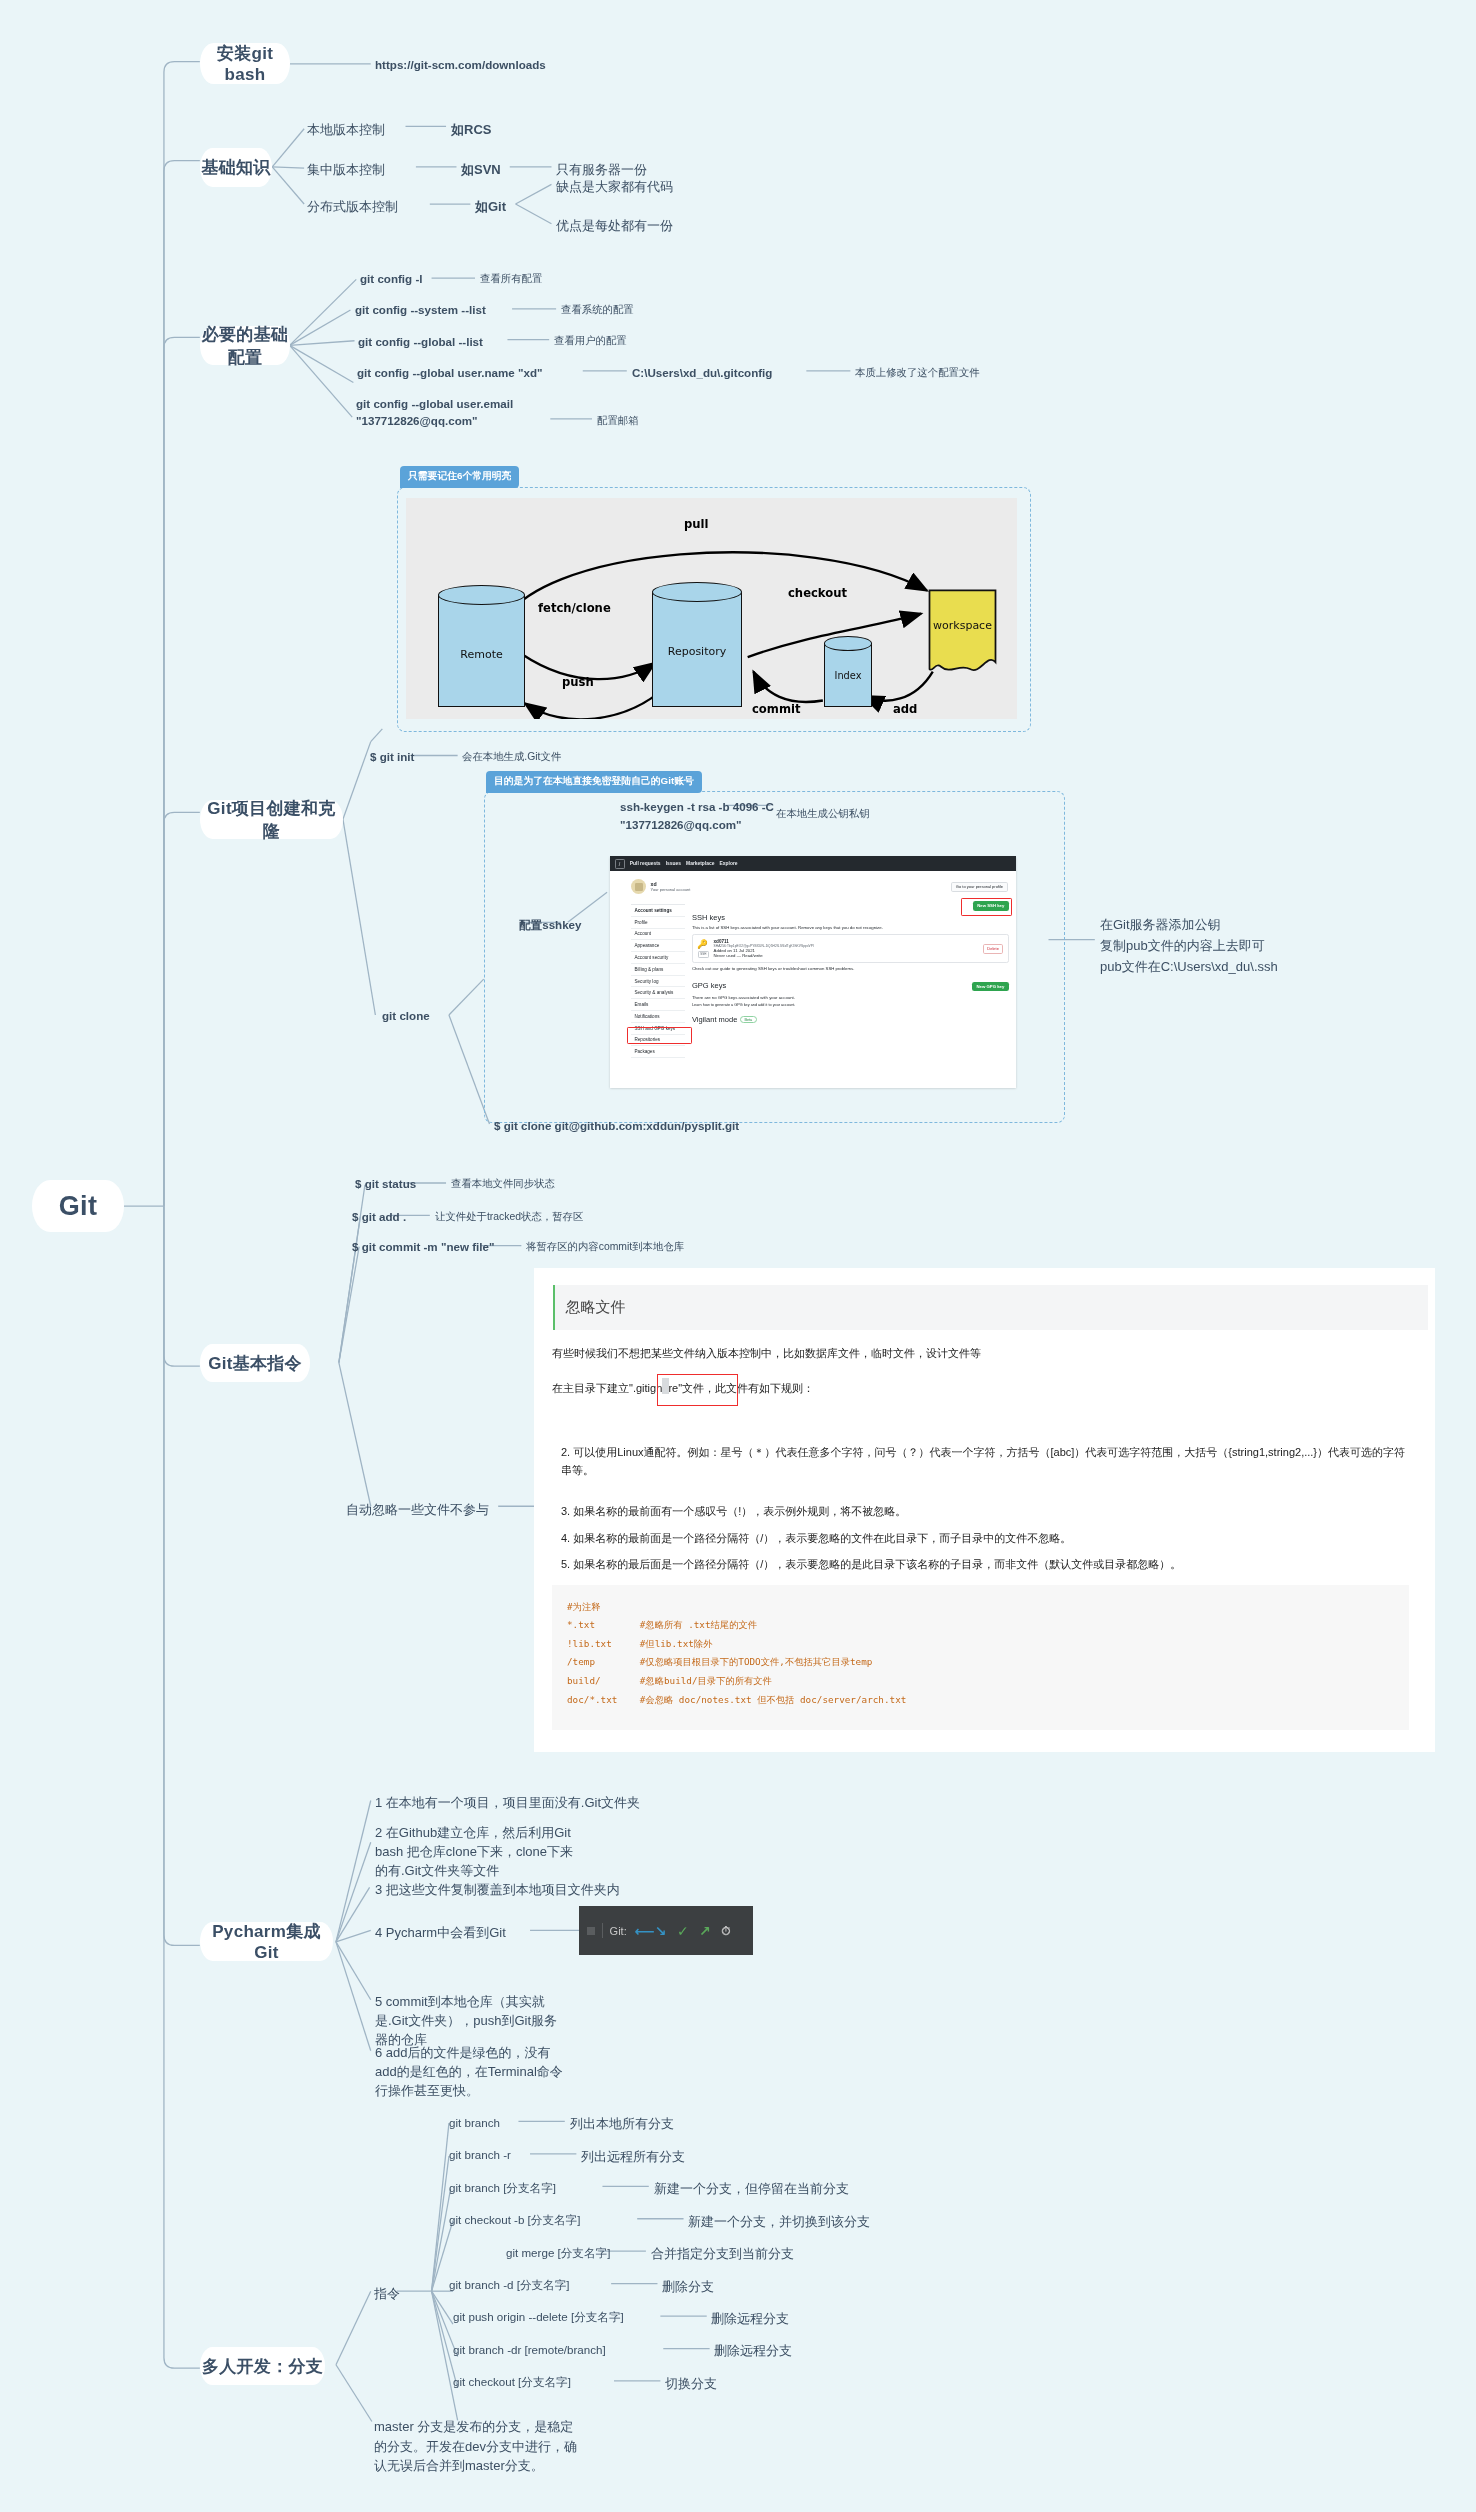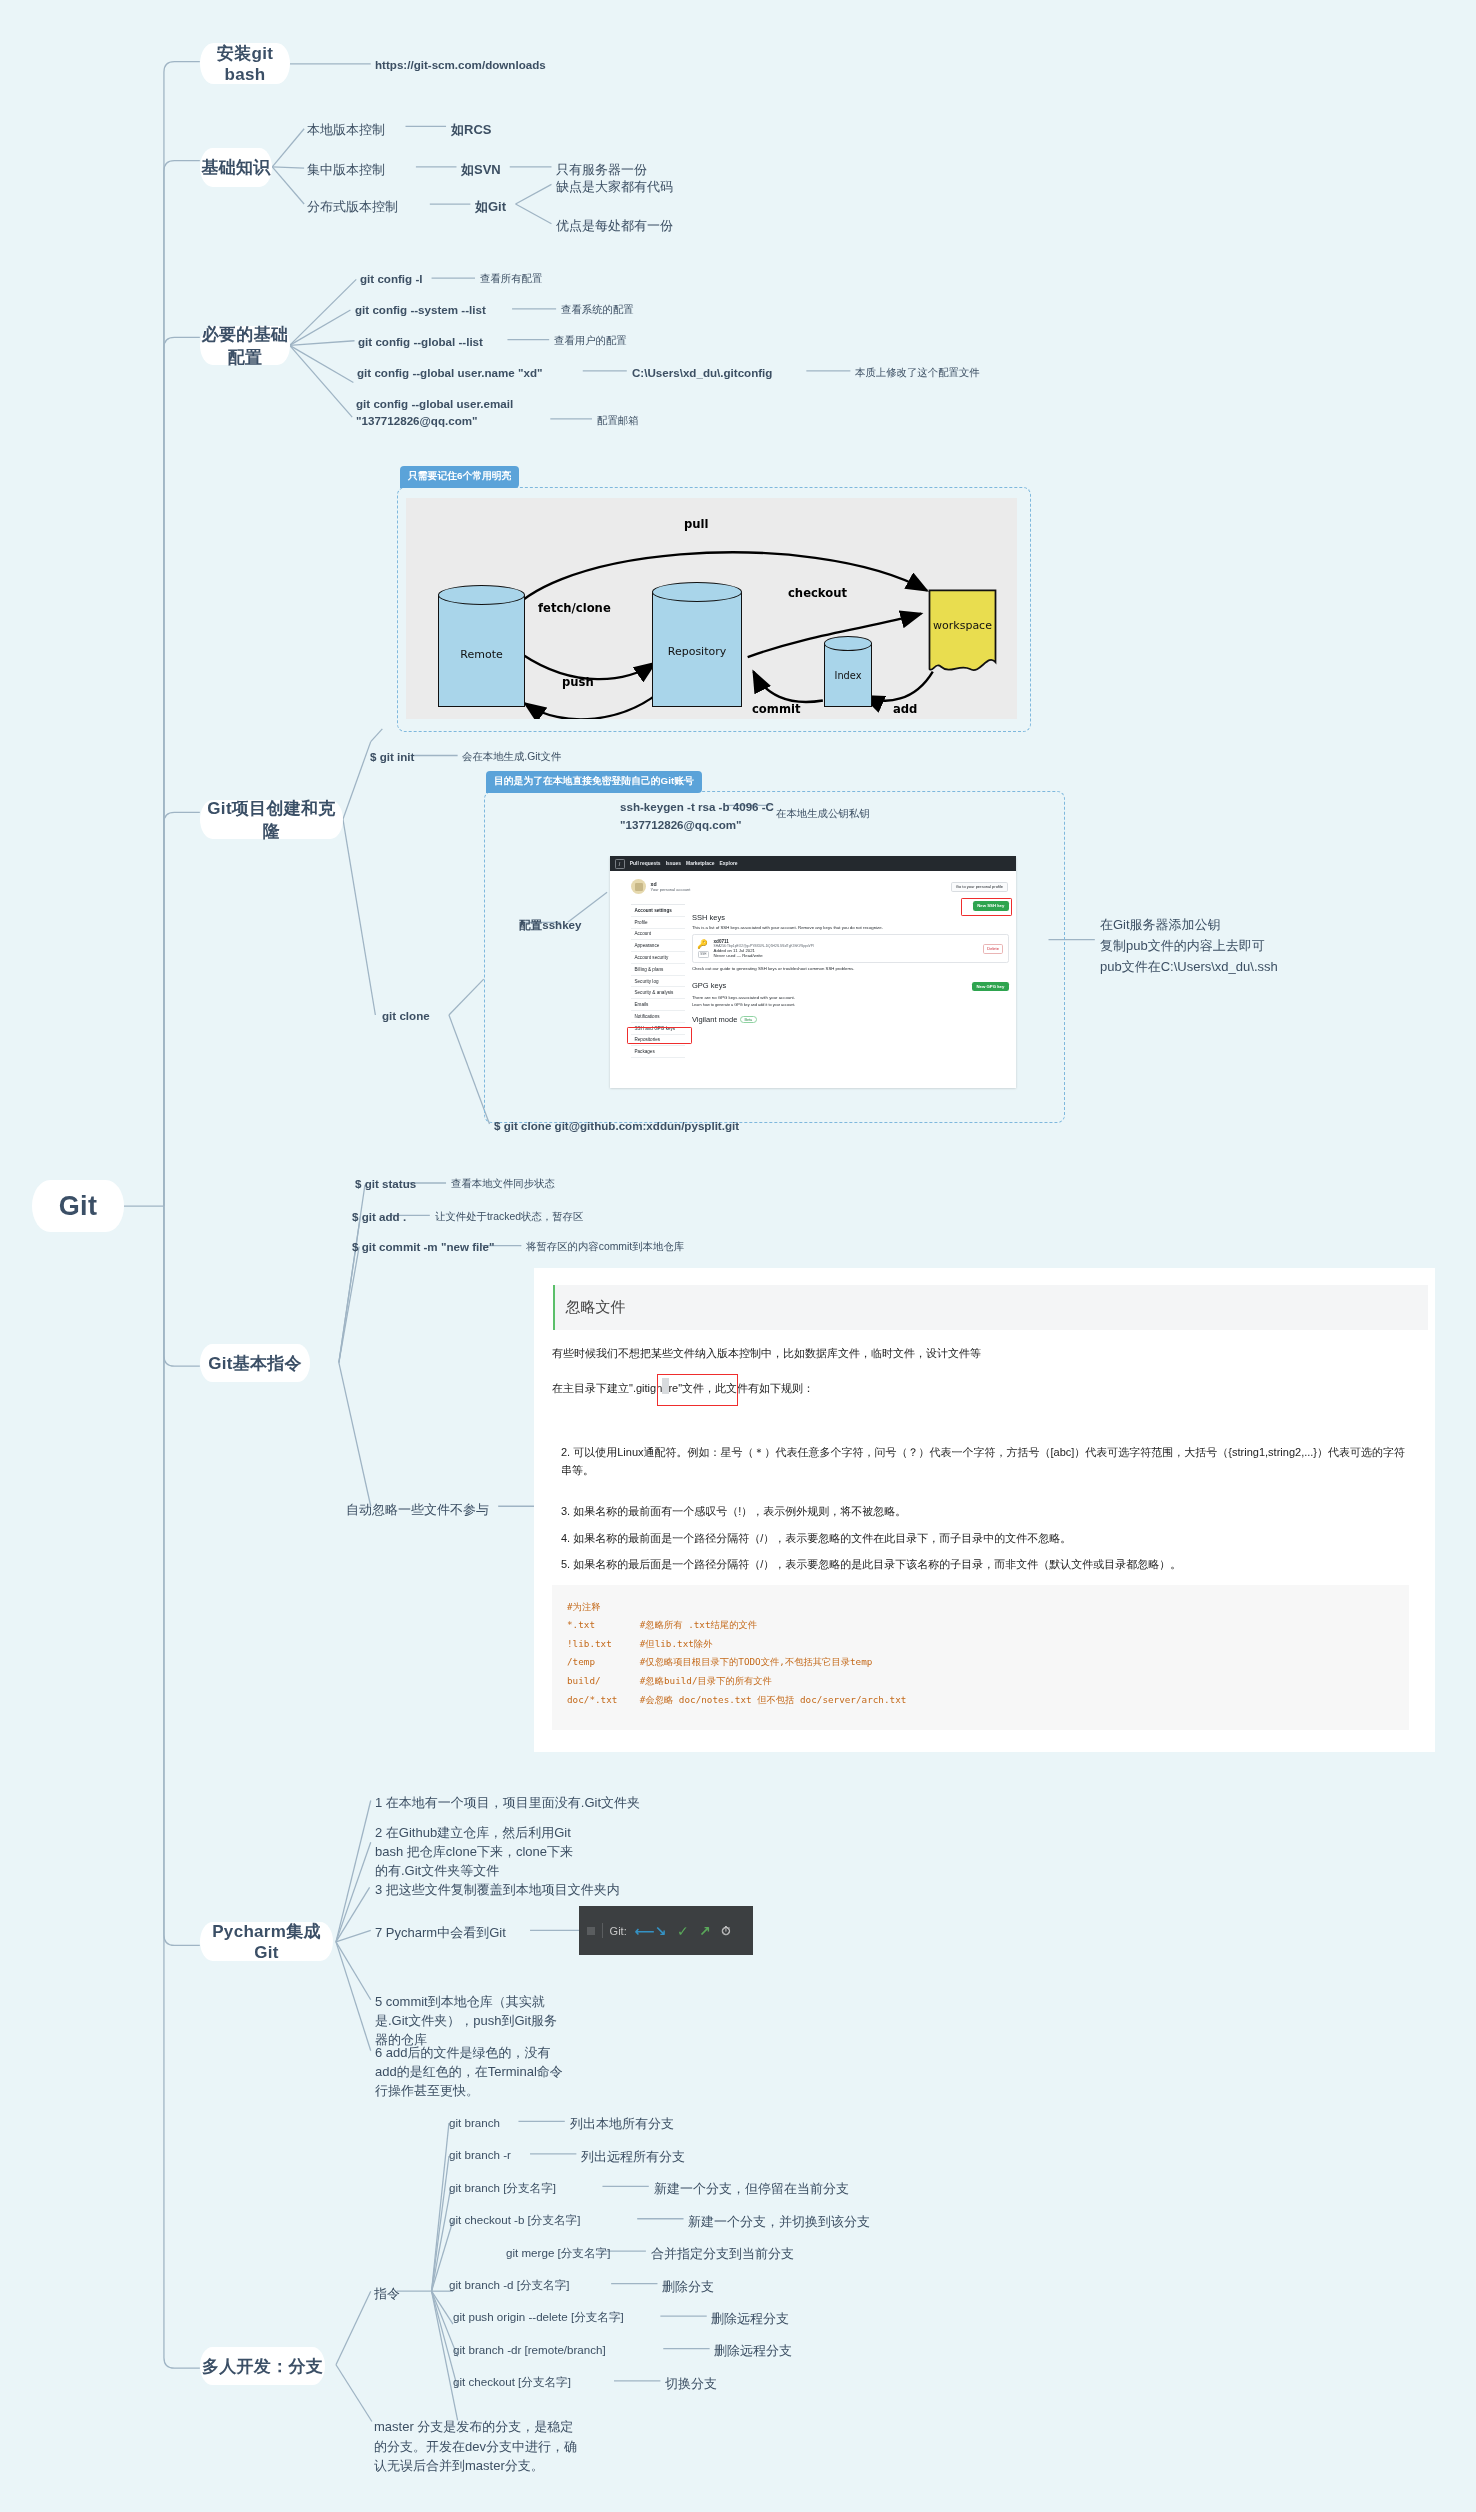--- a/index.html
+++ b/index.html
@@ -462,21 +462,21 @@
 doc/*.txt    #会忽略 doc/notes.txt 但不包括 doc/server/arch.txt</pre>
   </div>
 
   <div class="capsule lvl1" style="left:200px;top:1922px;width:133px;height:39px;">
     <span>Pycharm集成Git</span>
   </div>
 
   <div class="txt s19" style="left:375px;top:1794px;">1 在本地有一个项目，项目里面没有.Git文件夹</div>
   <div class="txt wrap s19" style="left:375px;top:1824px;width:204px;line-height:1.45;">2 在Github建立仓库，然后利用Git bash 把仓库clone下来，clone下来的有.Git文件夹等文件</div>
   <div class="txt s19" style="left:375px;top:1881px;">3 把这些文件复制覆盖到本地项目文件夹内</div>
-  <div class="txt s19" style="left:375px;top:1924px;">7 Pycharm中会看到Git</div>
+  <div class="txt s19" style="left:375px;top:1924px;">4 Pycharm中会看到Git</div>
   <div class="txt wrap s19" style="left:375px;top:1993px;width:191px;line-height:1.45;">5 commit到本地仓库（其实就是.Git文件夹），push到Git服务器的仓库</div>
   <div class="txt wrap s19" style="left:375px;top:2044px;width:197px;line-height:1.45;">6 add后的文件是绿色的，没有add的是红色的，在Terminal命令行操作甚至更快。</div>
 
   <div class="pyc" style="left:579px;top:1906px;width:174px;height:49px;">
     <div class="sq"></div>
     <div class="sep"></div>
     <div class="gl">Git:</div>
     <div class="ic blue">⟵↘</div>
     <div class="ic green">✓</div>
     <div class="ic arrow">↗</div>

